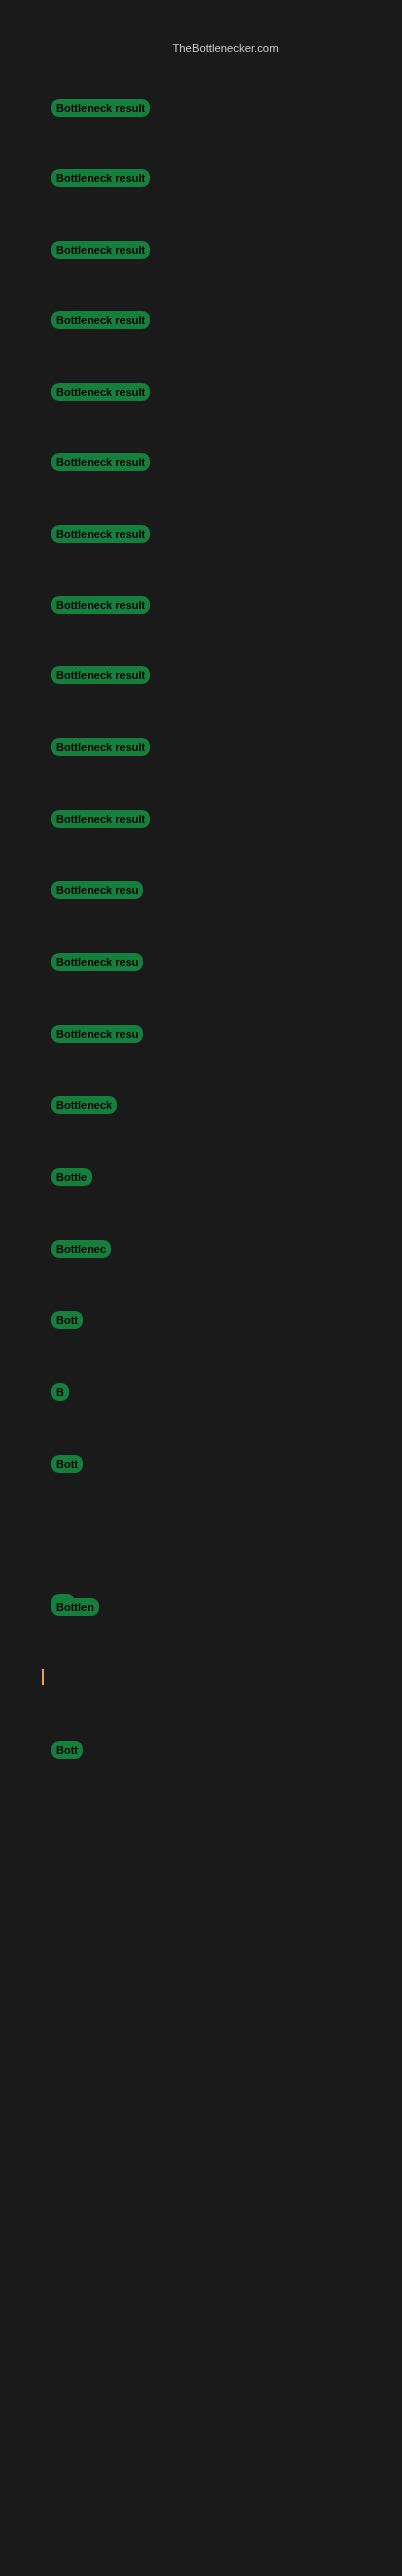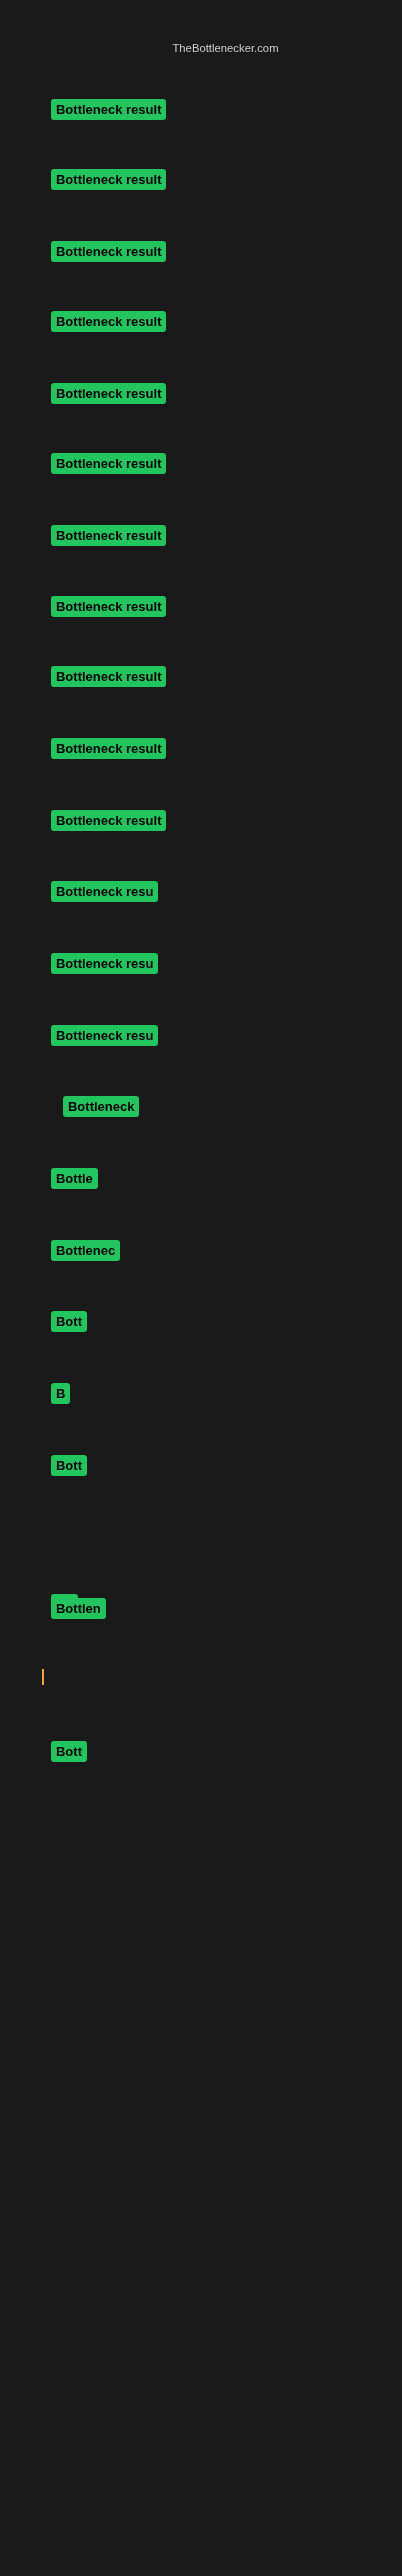--- a/index.html
+++ b/index.html
@@ -17,27 +17,27 @@
     }
 
     .site-title {
       text-align: center;
       color: #cccccc;
       font-size: 11.3px;
       padding: 6.4px 0 3.2px 0;
     }
 
     .bottleneck-badge {
-      background-color: #22c55e;
+      background-color: #15803d;
       color: #000000;
-      font-size: 13px;
+      font-size: 11px;
       font-weight: bold;
       padding: 3.2px 4.8px;
       display: inline-block;
-      border-radius: 3px;
+      border-radius: 8px;
       white-space: nowrap;
       overflow: hidden;
     }
 
     .result-row {
       padding: 4.8px 3.2px;
       margin-bottom: 0px;
     }
 
     .thin-line {
@@ -62,21 +62,21 @@
     <div class="result-row" style="position: absolute; top: 330px; left: 0px;"><span class="bottleneck-badge">Bottleneck result</span></div>
     <div class="result-row" style="position: absolute; top: 400px; left: 0px;"><span class="bottleneck-badge">Bottleneck result</span></div>
     <div class="result-row" style="position: absolute; top: 472px; left: 0px;"><span class="bottleneck-badge">Bottleneck result</span></div>
     <div class="result-row" style="position: absolute; top: 543px; left: 0px;"><span class="bottleneck-badge">Bottleneck result</span></div>
     <div class="result-row" style="position: absolute; top: 613px; left: 0px;"><span class="bottleneck-badge">Bottleneck result</span></div>
     <div class="result-row" style="position: absolute; top: 685px; left: 0px;"><span class="bottleneck-badge">Bottleneck result</span></div>
     <div class="result-row" style="position: absolute; top: 757px; left: 0px;"><span class="bottleneck-badge">Bottleneck result</span></div>
     <div class="result-row" style="position: absolute; top: 828px; left: 0px;"><span class="bottleneck-badge">Bottleneck resu</span></div>
     <div class="result-row" style="position: absolute; top: 900px; left: 0px;"><span class="bottleneck-badge">Bottleneck resu</span></div>
     <div class="result-row" style="position: absolute; top: 972px; left: 0px;"><span class="bottleneck-badge">Bottleneck resu</span></div>
-    <div class="result-row" style="position: absolute; top: 1043px; left: 12px;"><span class="bottleneck-badge">Bottleneck</span></div>
+    <div class="result-row" style="position: absolute; top: 1043px; left: 0px;"><span class="bottleneck-badge">Bottleneck</span></div>
     <div class="result-row" style="position: absolute; top: 1115px; left: 0px;"><span class="bottleneck-badge">Bottle</span></div>
     <div class="result-row" style="position: absolute; top: 1187px; left: 0px; text-align: center;"><span class="bottleneck-badge">Bottlenec</span></div>
     <div class="result-row" style="position: absolute; top: 1258px; left: 0px;"><span class="bottleneck-badge">Bott</span></div>
     <div class="result-row" style="position: absolute; top: 1330px; left: 0px;"><span class="bottleneck-badge">B</span></div>
     <div class="result-row" style="position: absolute; top: 1402px; left: 0px;"><span class="bottleneck-badge">Bott</span></div>
     <div class="result-row" style="position: absolute; top: 1541px; left: 0px;"><span class="bottleneck-badge">Bo</span></div>
     <div class="result-row" style="position: absolute; top: 1545px; left: 0px; text-align: center;"><span class="bottleneck-badge">Bottlen</span></div>
     <div class="result-row" style="position: absolute; top: 1616px; left: 0px;">
       <div class="thin-line"></div>
     </div>

